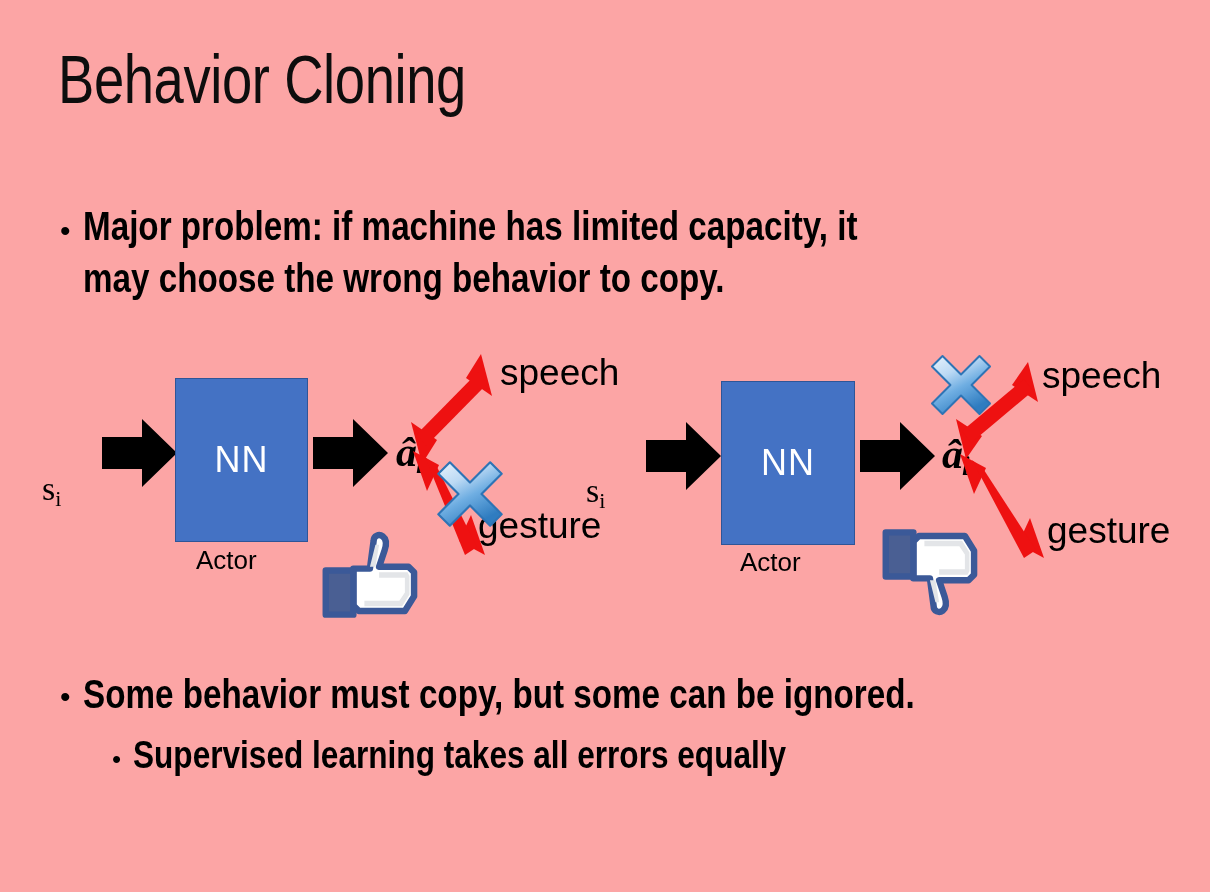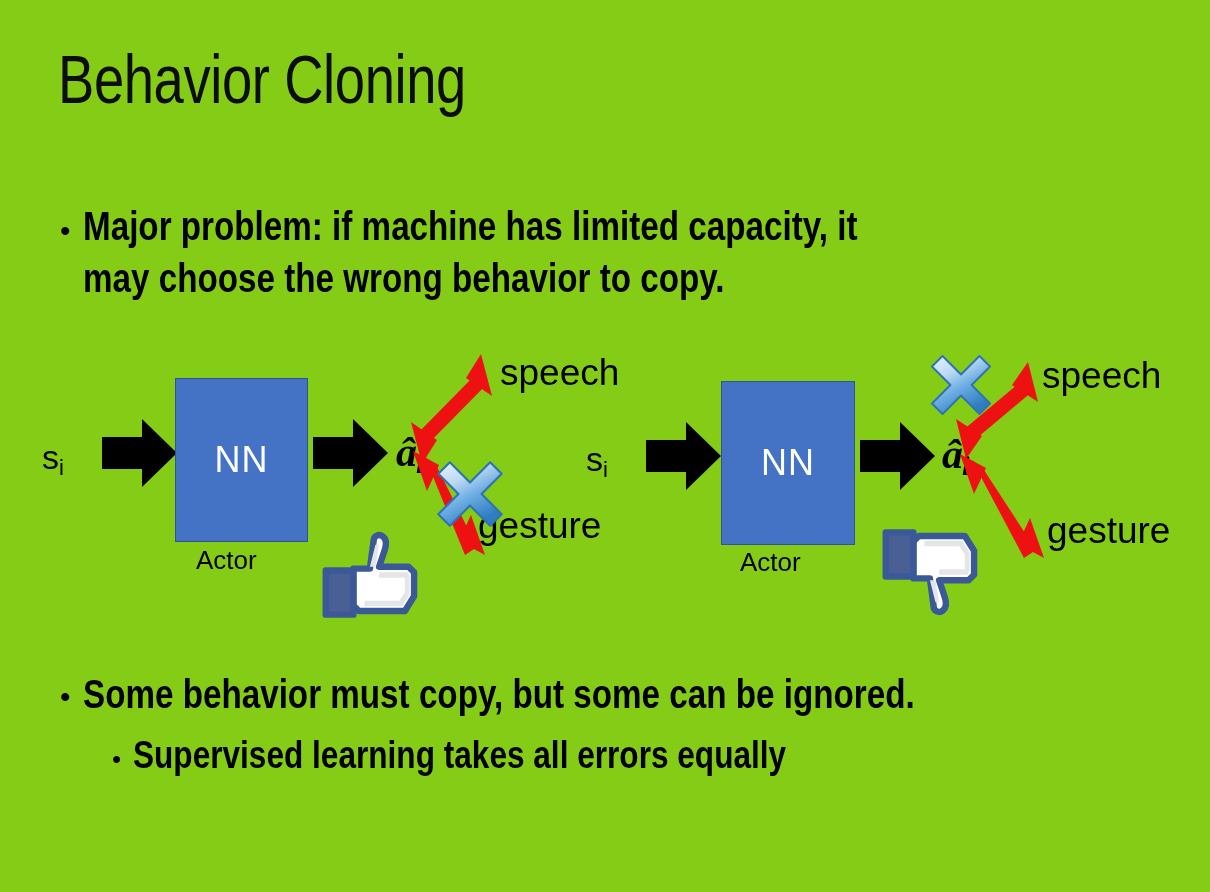--- a/index.html
+++ b/index.html
@@ -1,21 +1,21 @@
 <!DOCTYPE html>
 <html><head>
 <meta charset="utf-8">
 <title>Behavior Cloning</title>
 <style>
   html,body{margin:0;padding:0;background:#ffffff;}
   body{
     width:1210px;height:892px;position:relative;overflow:hidden;
     font-family:"Liberation Sans", sans-serif;color:#000;
   }
-  .slide{position:absolute;inset:0;background:#84cc16;}
+  .slide{position:absolute;inset:0;background:#fca5a5;}
 
   
   .title{
     position:absolute;left:58px;top:44px;
     font-family:"Liberation Sans", sans-serif;
     font-size:68px;line-height:1.05;font-weight:300;
     letter-spacing:-0.5px;
     transform:scaleX(0.80);transform-origin:left top;
     white-space:nowrap;color:#0d0d0d;
   }
@@ -40,22 +40,22 @@
   #bullet-3{left:112px;top:730px;width:1080px;}
   #bullet-2 .bullet-dot,#bullet-3 .bullet-dot{padding-top:14px;}
   #bullet-3 .bullet-dot{font-size:26px;padding-top:16px;}
 
   
   .diagram{position:absolute;top:330px;height:320px;}
   #diagram-left{left:0px;width:620px;}
   #diagram-right{left:560px;width:650px;}
 
   .state-label{
-    position:absolute;font-family:Liberation Sans, sans-serif;
-    font-size:34px;color:#000;white-space:nowrap;
+    position:absolute;font-family:Liberation Serif, serif;
+    font-size:34px;color:#000;white-space:nowrap;margin-top:32px;
   }
   .state-label sub{font-size:22px;vertical-align:baseline;position:relative;top:6px;}
 
   
   .block-arrow{position:absolute;}
   .block-arrow svg{display:block;}
 
   
   .nn-box{
     position:absolute;background:#4472C4;border:1px solid #2f5597;

